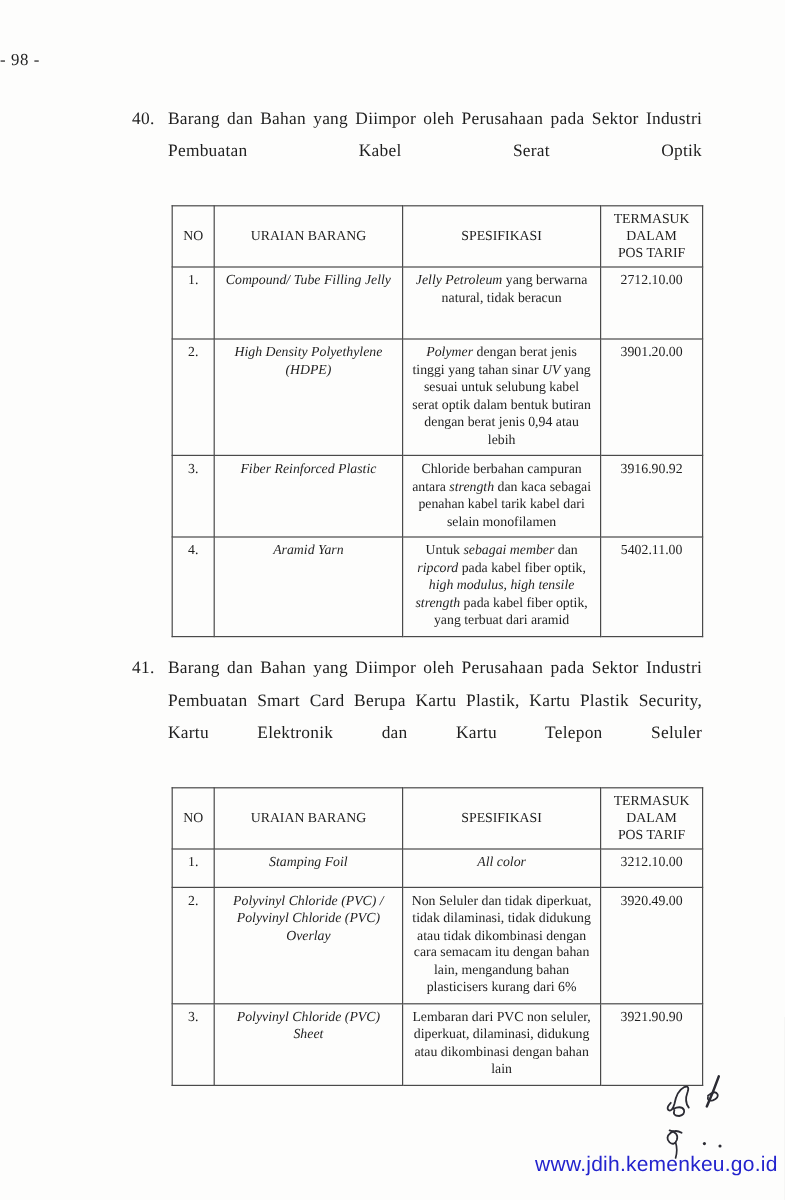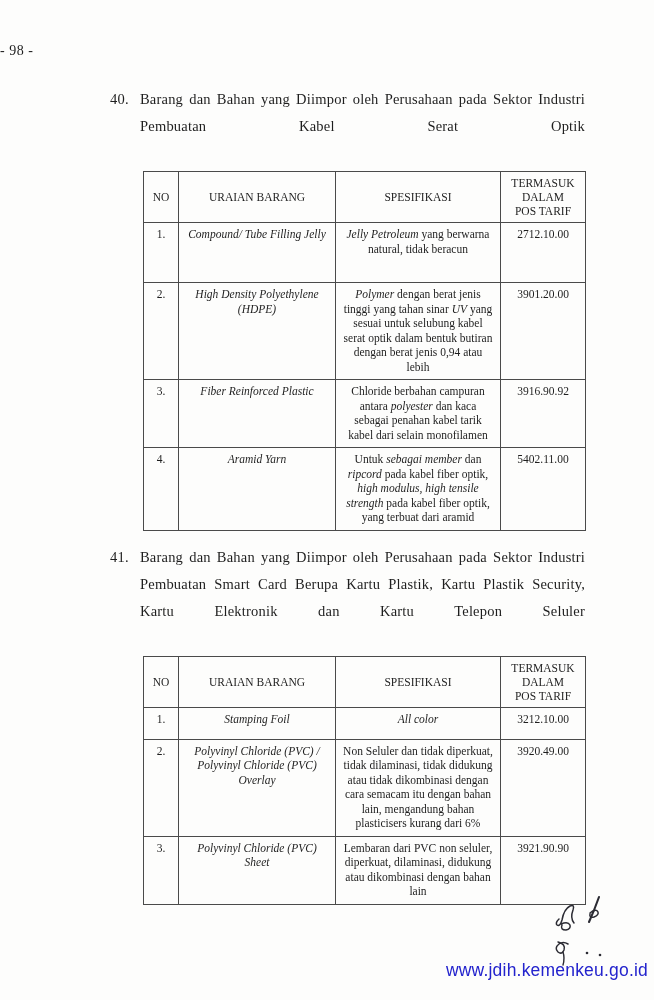--- a/index.html
+++ b/index.html
@@ -115,21 +115,21 @@
       </tr>
       <tr>
         <td class="c-no">2.</td>
         <td class="c-uraian"><i>High Density Polyethylene (HDPE)</i></td>
         <td class="c-spes"><i>Polymer</i><span> dengan berat jenis tinggi yang tahan sinar </span><i>UV</i><span> yang sesuai untuk selubung kabel serat optik dalam bentuk butiran dengan berat jenis 0,94 atau lebih</span></td>
         <td class="c-pos">3901.20.00</td>
       </tr>
       <tr>
         <td class="c-no">3.</td>
         <td class="c-uraian"><i>Fiber Reinforced Plastic</i></td>
-        <td class="c-spes"><span>Chloride berbahan campuran antara </span><i>polyester</i><span> dan kaca sebagai penahan kabel tarik kabel dari selain monofilamen</span></td>
+        <td class="c-spes"><span>Chloride berbahan campuran antara </span><i>strength</i><span> dan kaca sebagai penahan kabel tarik kabel dari selain monofilamen</span></td>
         <td class="c-pos">3916.90.92</td>
       </tr>
       <tr>
         <td class="c-no">4.</td>
         <td class="c-uraian"><i>Aramid Yarn</i></td>
         <td class="c-spes"><span>Untuk </span><i>sebagai member</i><span> dan </span><i>ripcord</i><span> pada kabel fiber optik, </span><i>high modulus, high tensile strength</i><span> pada kabel fiber optik, yang terbuat dari aramid</span></td>
         <td class="c-pos">5402.11.00</td>
       </tr>
     </tbody>
       </table>

